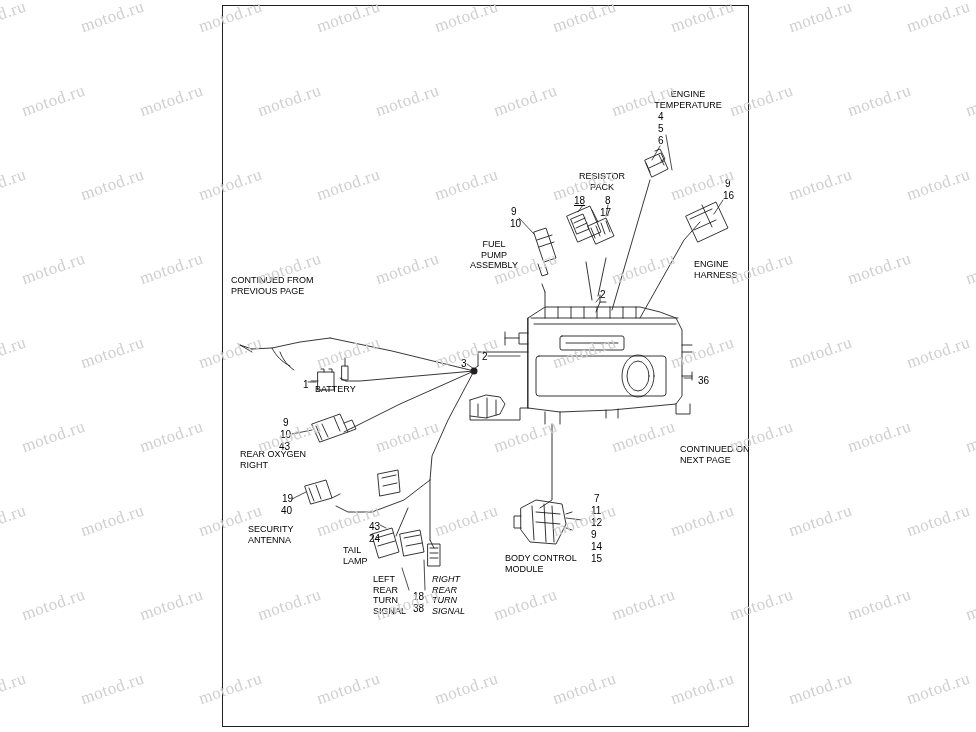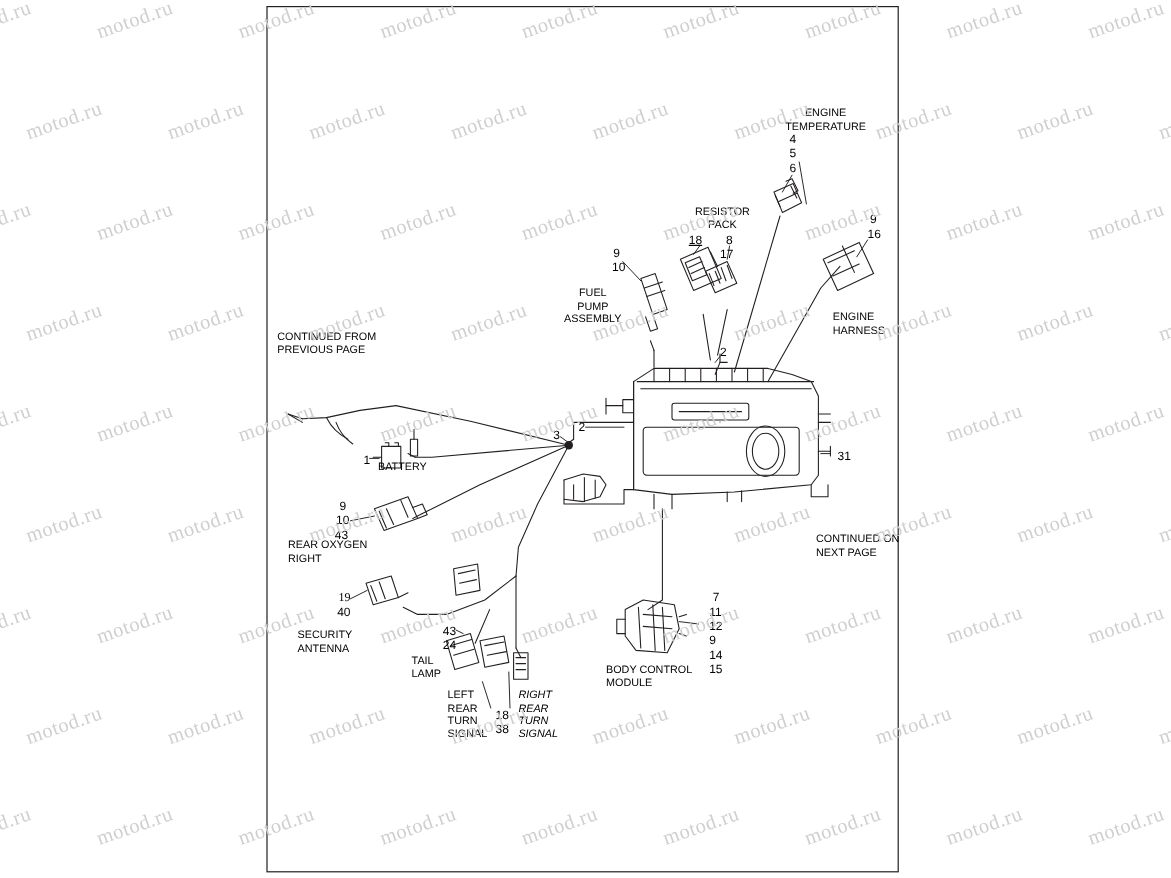--- a/index.html
+++ b/index.html
@@ -314,26 +314,26 @@
   <div class="num" style="left:725px; top:178px;">9</div>
   <div class="num" style="left:723px; top:190px;">16</div>
   <div class="num" style="left:574px; top:195px;text-decoration:underline;">18</div>
   <div class="num" style="left:605px; top:195px;">8</div>
   <div class="num" style="left:600px; top:207px;">17</div>
   <div class="num" style="left:511px; top:206px;">9</div>
   <div class="num" style="left:510px; top:218px;">10</div>
   <div class="num" style="left:600px; top:289px;">2</div>
   <div class="num" style="left:461px; top:358px;">3</div>
   <div class="num" style="left:482px; top:351px;">2</div>
-  <div class="num" style="left:698px; top:375px;">31</div>
+  <div class="num" style="left:698px; top:375px;">36</div>
   <div class="num" style="left:303px; top:379px;">1</div>
   <div class="num" style="left:283px; top:417px;">9</div>
   <div class="num" style="left:280px; top:429px;">10</div>
   <div class="num" style="left:279px; top:441px;">43</div>
-  <div class="num" style="left:282px; top:493px;font-family:Liberation Serif, serif;">19</div>
+  <div class="num" style="left:282px; top:493px;">19</div>
   <div class="num" style="left:281px; top:505px;">40</div>
   <div class="num" style="left:594px; top:493px;">7</div>
   <div class="num" style="left:591px; top:505px;">11</div>
   <div class="num" style="left:591px; top:517px;">12</div>
   <div class="num" style="left:591px; top:529px;">9</div>
   <div class="num" style="left:591px; top:541px;">14</div>
   <div class="num" style="left:591px; top:553px;">15</div>
   <div class="num" style="left:369px; top:521px;">43</div>
   <div class="num" style="left:369px; top:533px;">24</div>
   <div class="num" style="left:413px; top:591px;">18</div>

